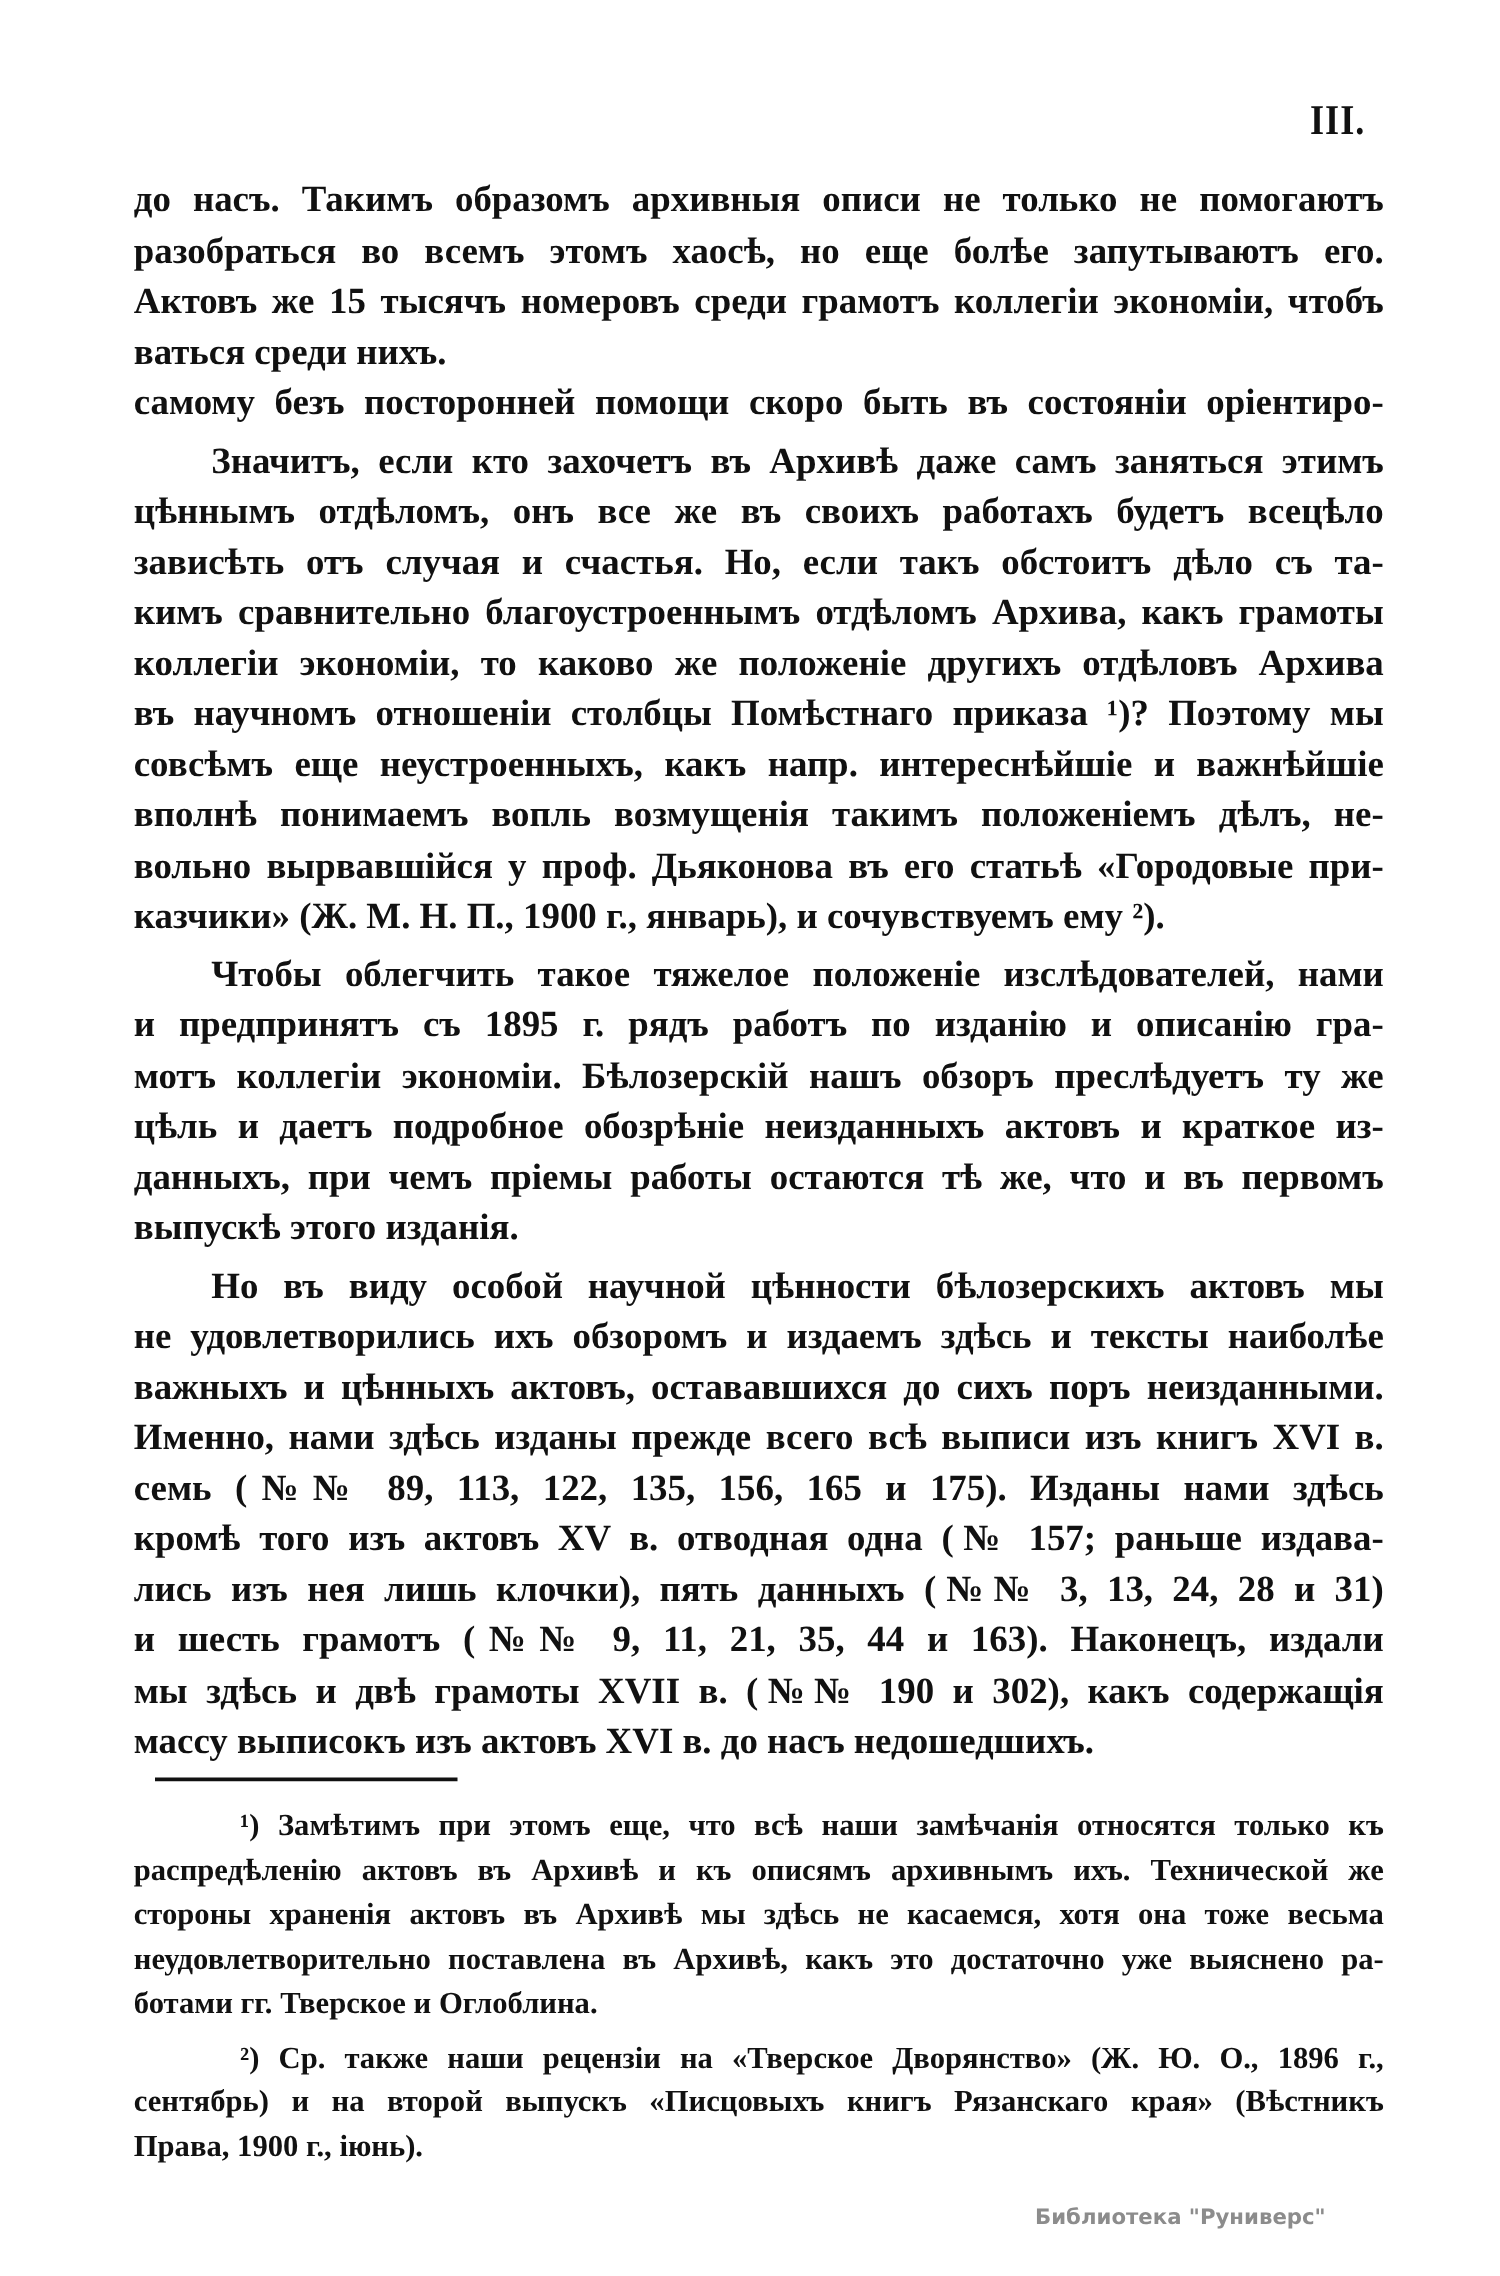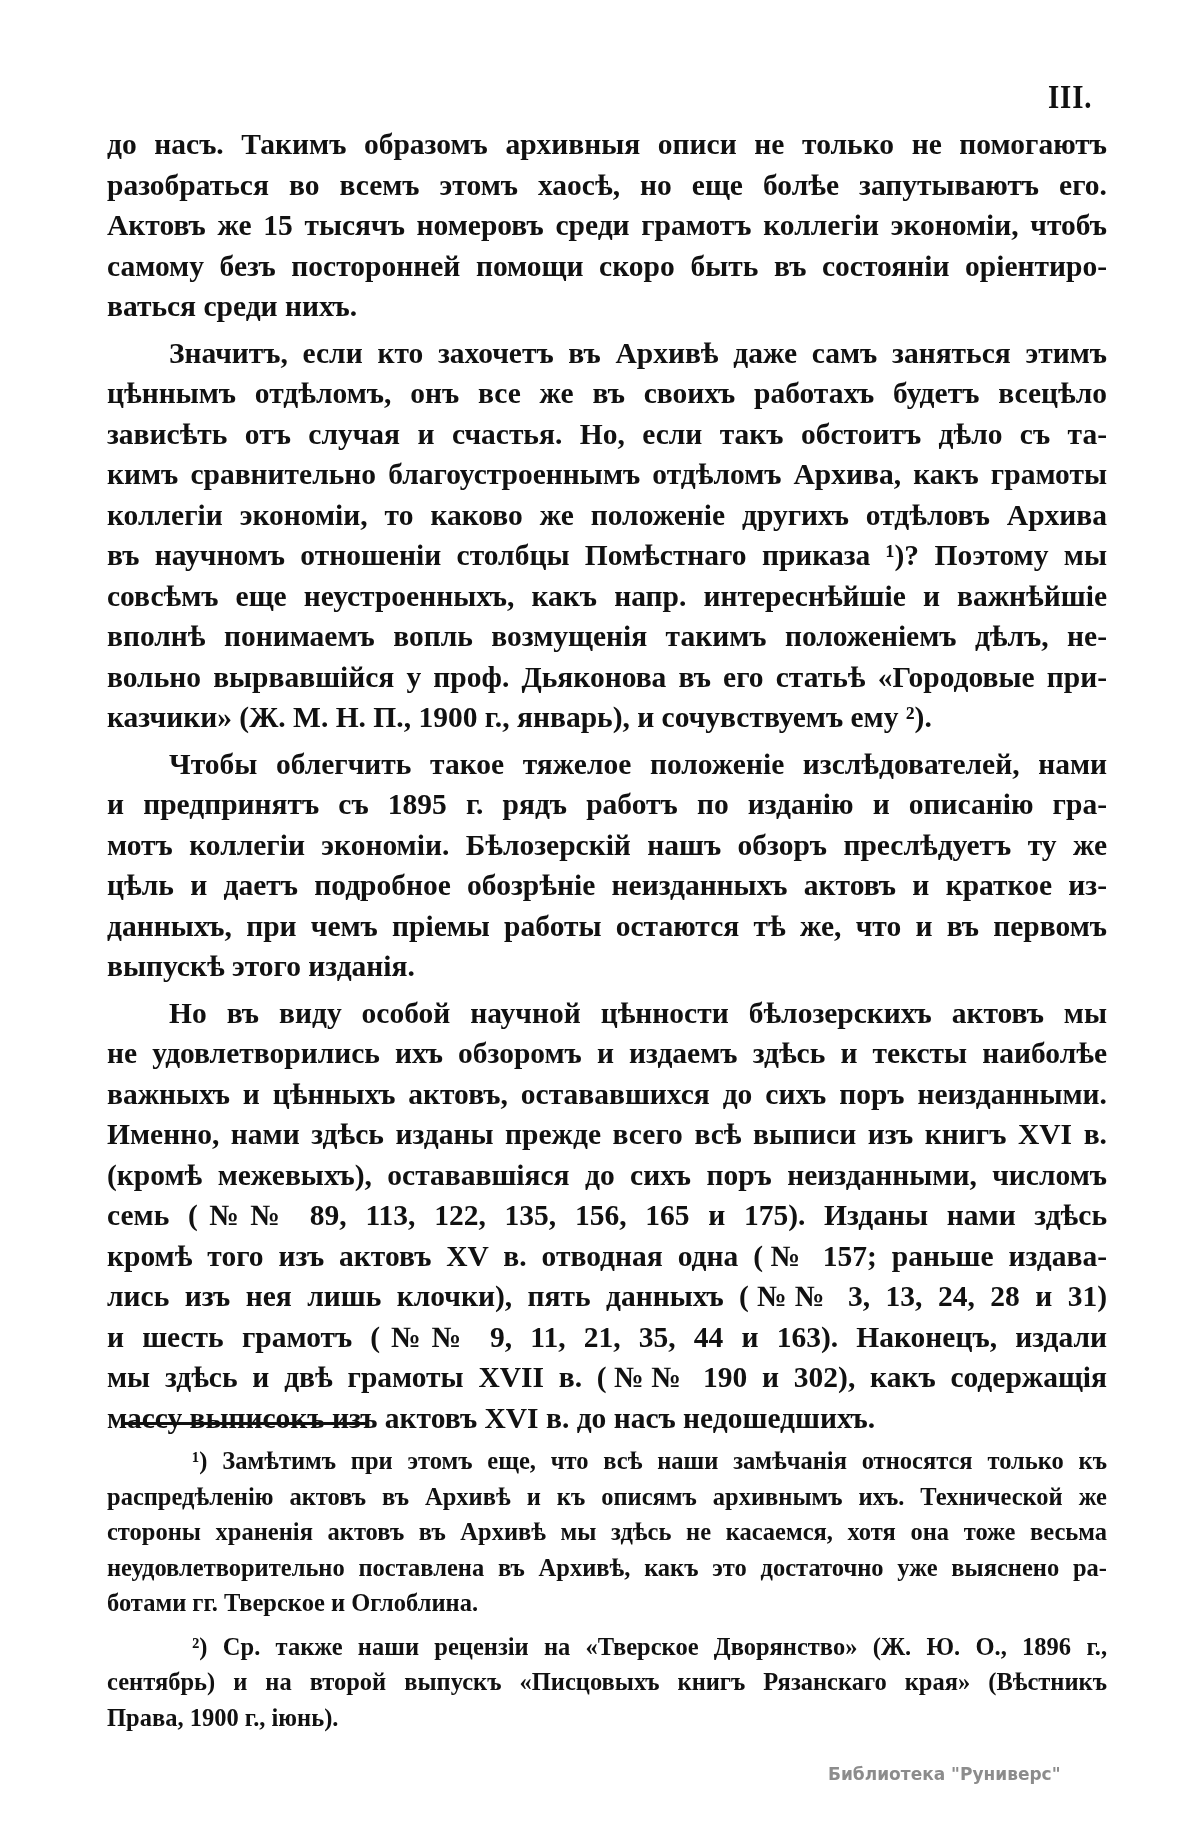--- a/index.html
+++ b/index.html
@@ -4,21 +4,21 @@
 <style>
   html, body { margin: 0; padding: 0; background: #ffffff; }
   body { width: 1200px; height: 1821px; position: relative; overflow: hidden; color: #111; }
   .page { position: absolute; left: 0; top: 0; width: 1200px; height: 1626px; }
   .page-number {
     position: absolute; left: 1048px; top: 78px;
     font-family: "Liberation Serif", serif; font-size: 34px; font-weight: bold;
     letter-spacing: 1px; transform: scaleX(0.85); transform-origin: left top;
   }
   .body-text {
-    position: absolute; left: 107px; top: 124px; width: 1000px;
+    position: absolute; left: 107px; top: 140px; width: 1000px;
     font-family: "Liberation Serif", serif; font-size: 29.5px; line-height: 40.5px;
     font-weight: bold; text-align: justify; text-align-last: auto;
   }
   .line { display: block; white-space: nowrap; text-align: justify; text-align-last: justify; height: 40.5px; overflow: visible; }
   .line.last { text-align-last: left; }
   .para-gap { height: 6px; }
   .indent { padding-left: 62px; }
   .it { }
   .rule { position: absolute; left: 124px; top: 1422px; width: 242px; height: 3px; background: #111; }
   .footnotes {
@@ -41,22 +41,22 @@
 <div class="page">
 
   <div class="page-number">III.</div>
 
   <div class="body-text">
 
     <div>
       <span class="line">до насъ. Такимъ образомъ архивныя описи не только не помогаютъ</span>
       <span class="line">разобраться во всемъ этомъ хаосѣ, но еще болѣе запутываютъ его.</span>
       <span class="line">Актовъ же 15 тысячъ номеровъ среди грамотъ коллегіи экономіи, чтобъ</span>
+      <span class="line last">ваться среди нихъ.</span>
       <span class="line">самому безъ посторонней помощи скоро быть въ состояніи оріентиро-</span>
-      <span class="line last">ваться среди нихъ.</span>
     </div>
     <div class="para-gap"></div>
 
     <div>
       <span class="line indent">Значитъ, если кто захочетъ въ Архивѣ даже самъ заняться этимъ</span>
       <span class="line">цѣннымъ отдѣломъ, онъ все же въ своихъ работахъ будетъ всецѣло</span>
       <span class="line">зависѣть отъ случая и счастья. Но, если такъ обстоитъ дѣло съ та-</span>
       <span class="line">кимъ сравнительно благоустроеннымъ отдѣломъ Архива, какъ грамоты</span>
       <span class="line">коллегіи экономіи, то каково же положеніе другихъ отдѣловъ Архива</span>
       <span class="line">въ научномъ отношеніи столбцы Помѣстнаго приказа ¹)? Поэтому мы</span>
@@ -75,21 +75,20 @@
       <span class="line">данныхъ, при чемъ пріемы работы остаются тѣ же, что и въ первомъ</span>
       <span class="line last">выпускѣ этого изданія.</span>
     </div>
     <div class="para-gap"></div>
 
     <div>
       <span class="line indent">Но въ виду особой научной цѣнности бѣлозерскихъ актовъ мы</span>
       <span class="line">не удовлетворились ихъ обзоромъ и издаемъ здѣсь и тексты наиболѣе</span>
       <span class="line">важныхъ и цѣнныхъ актовъ, остававшихся до сихъ поръ неизданными.</span>
       <span class="line">Именно, нами здѣсь изданы прежде всего всѣ выписи изъ книгъ XVI в.</span>
-      <span class="line">(кромѣ межевыхъ), остававшіяся до сихъ поръ неизданными, числомъ</span>
       <span class="line">семь (№№ 89, 113, 122, 135, 156, 165 и 175). Изданы нами здѣсь</span>
       <span class="line">кромѣ того изъ актовъ XV в. отводная одна (№ 157; раньше издава-</span>
       <span class="line">лись изъ нея лишь клочки), пять данныхъ (№№ 3, 13, 24, 28 и 31)</span>
       <span class="line">и шесть грамотъ (№№ 9, 11, 21, 35, 44 и 163). Наконецъ, издали</span>
       <span class="line">мы здѣсь и двѣ грамоты XVII в. (№№ 190 и 302), какъ содержащія</span>
       <span class="line last">массу выписокъ изъ актовъ XVI в. до насъ недошедшихъ.</span>
     </div>
   </div>
 
   <div class="rule"></div>

